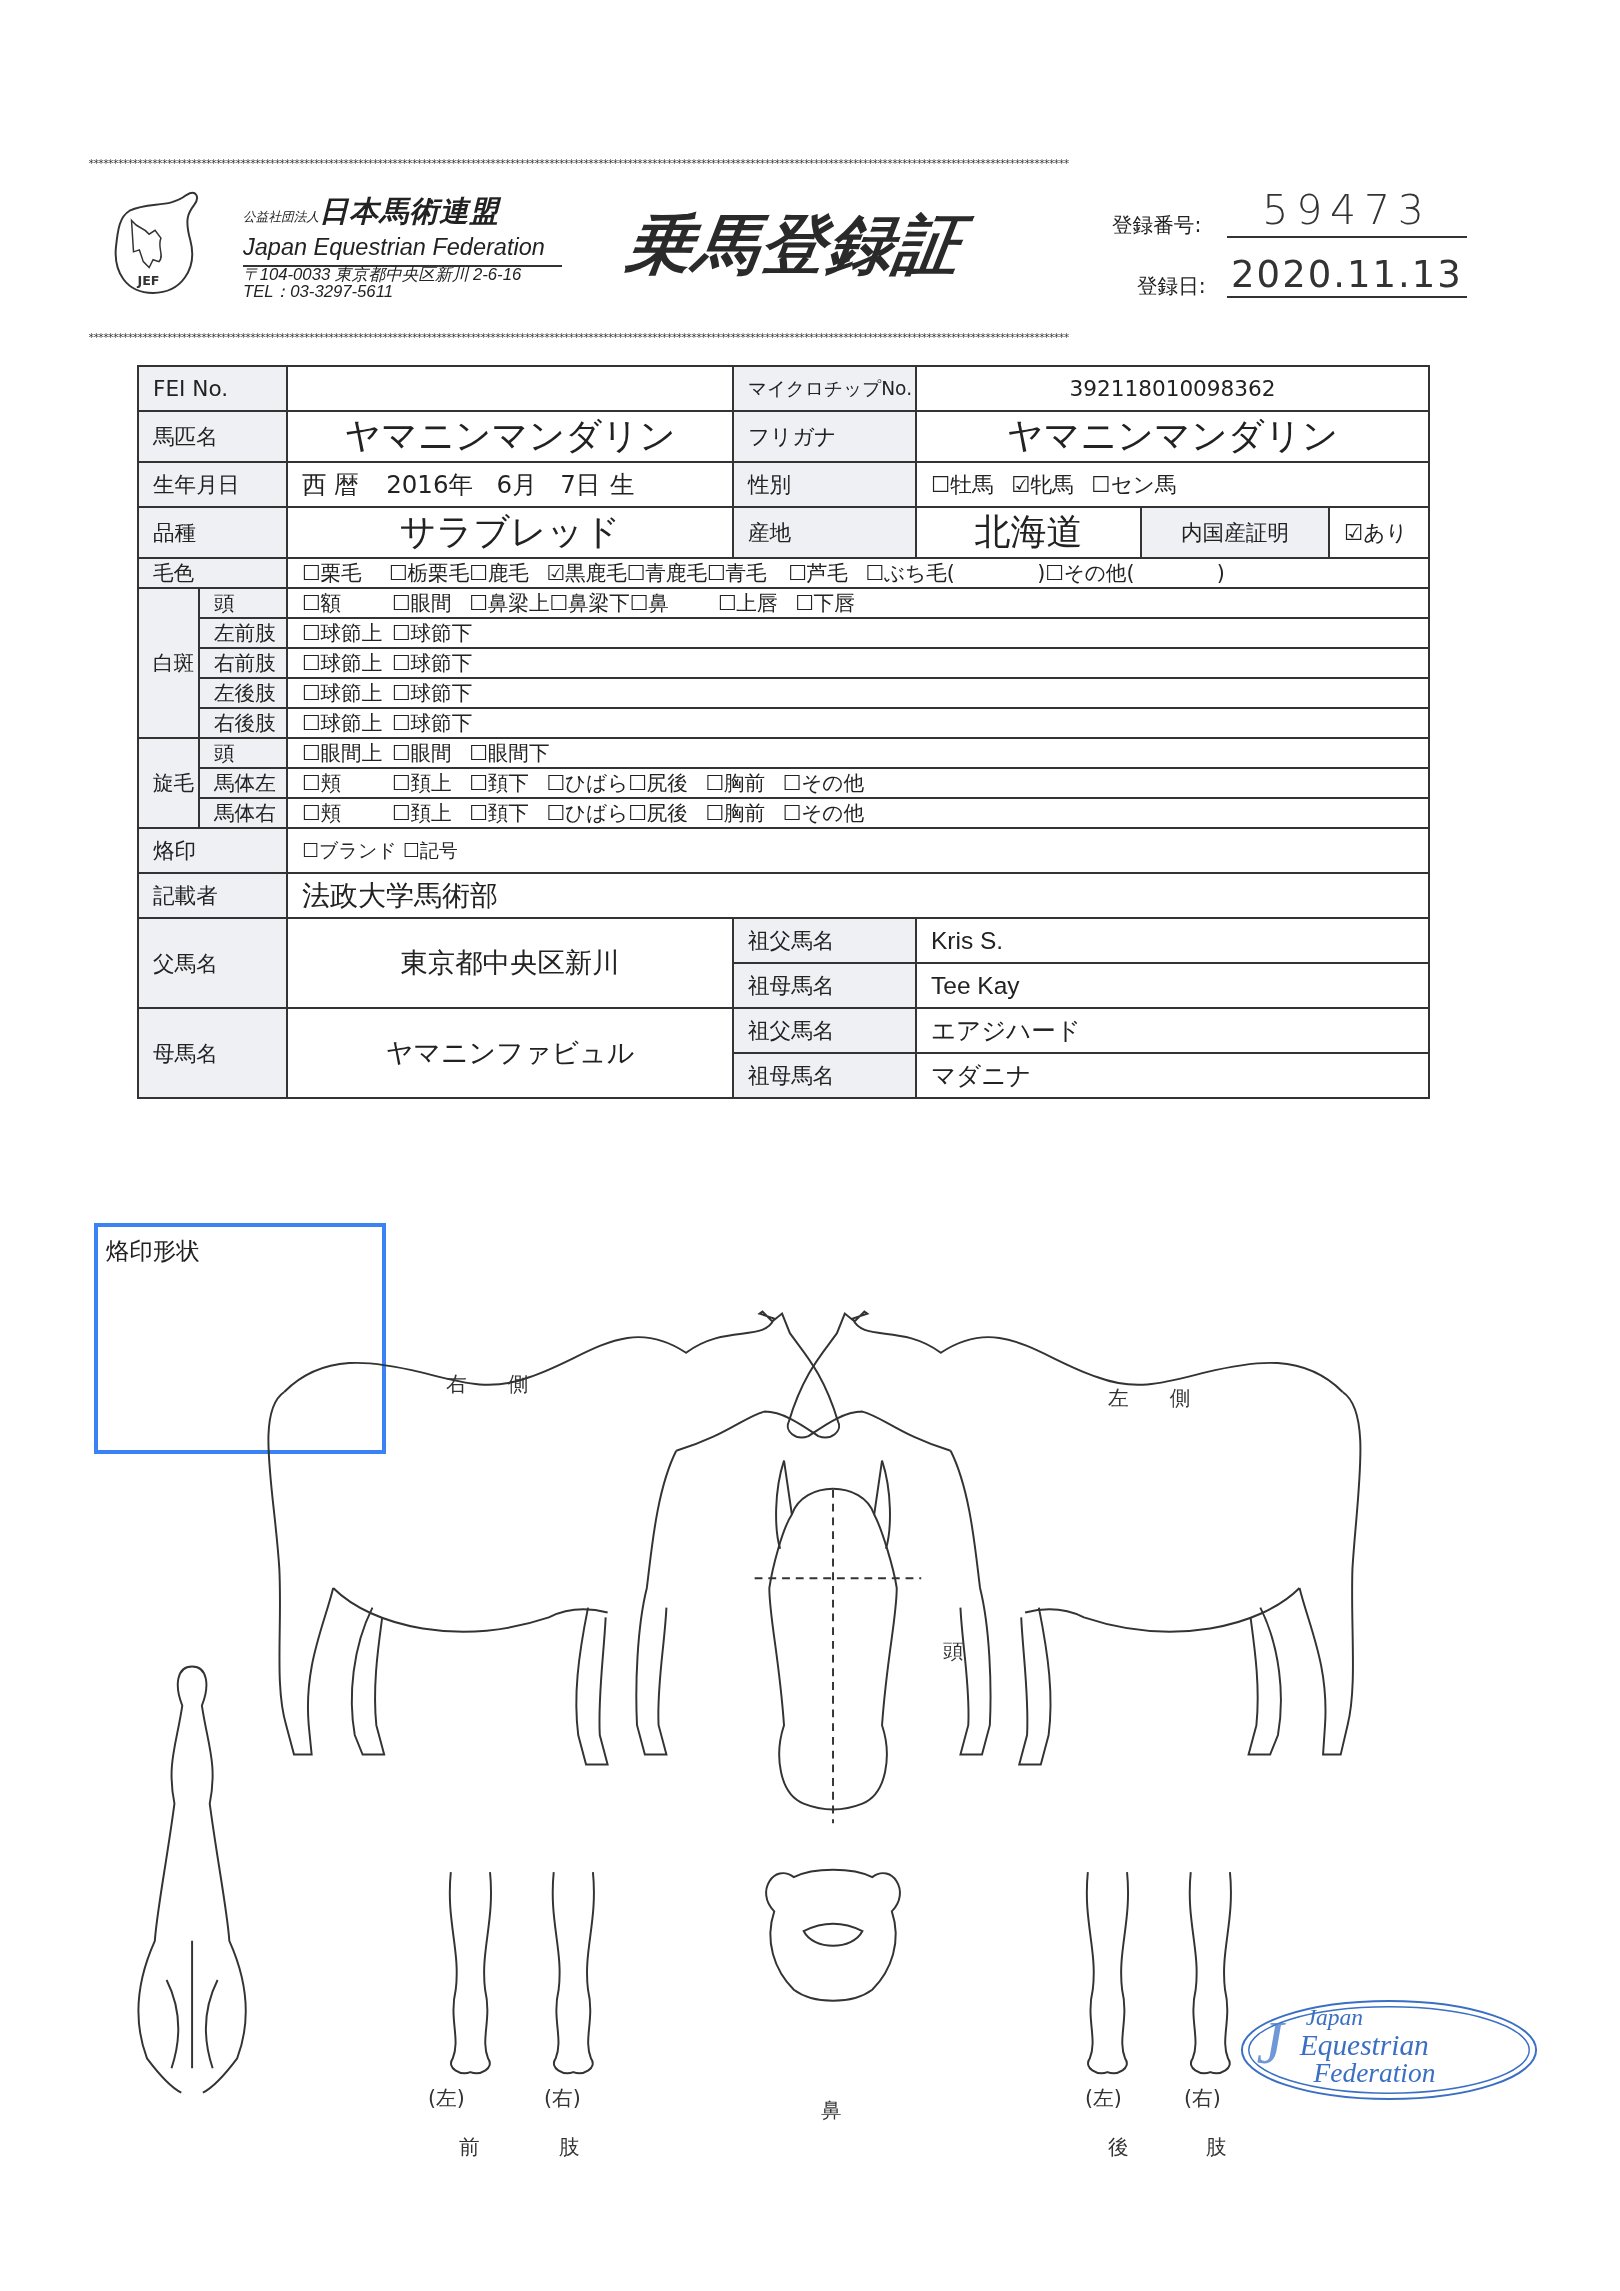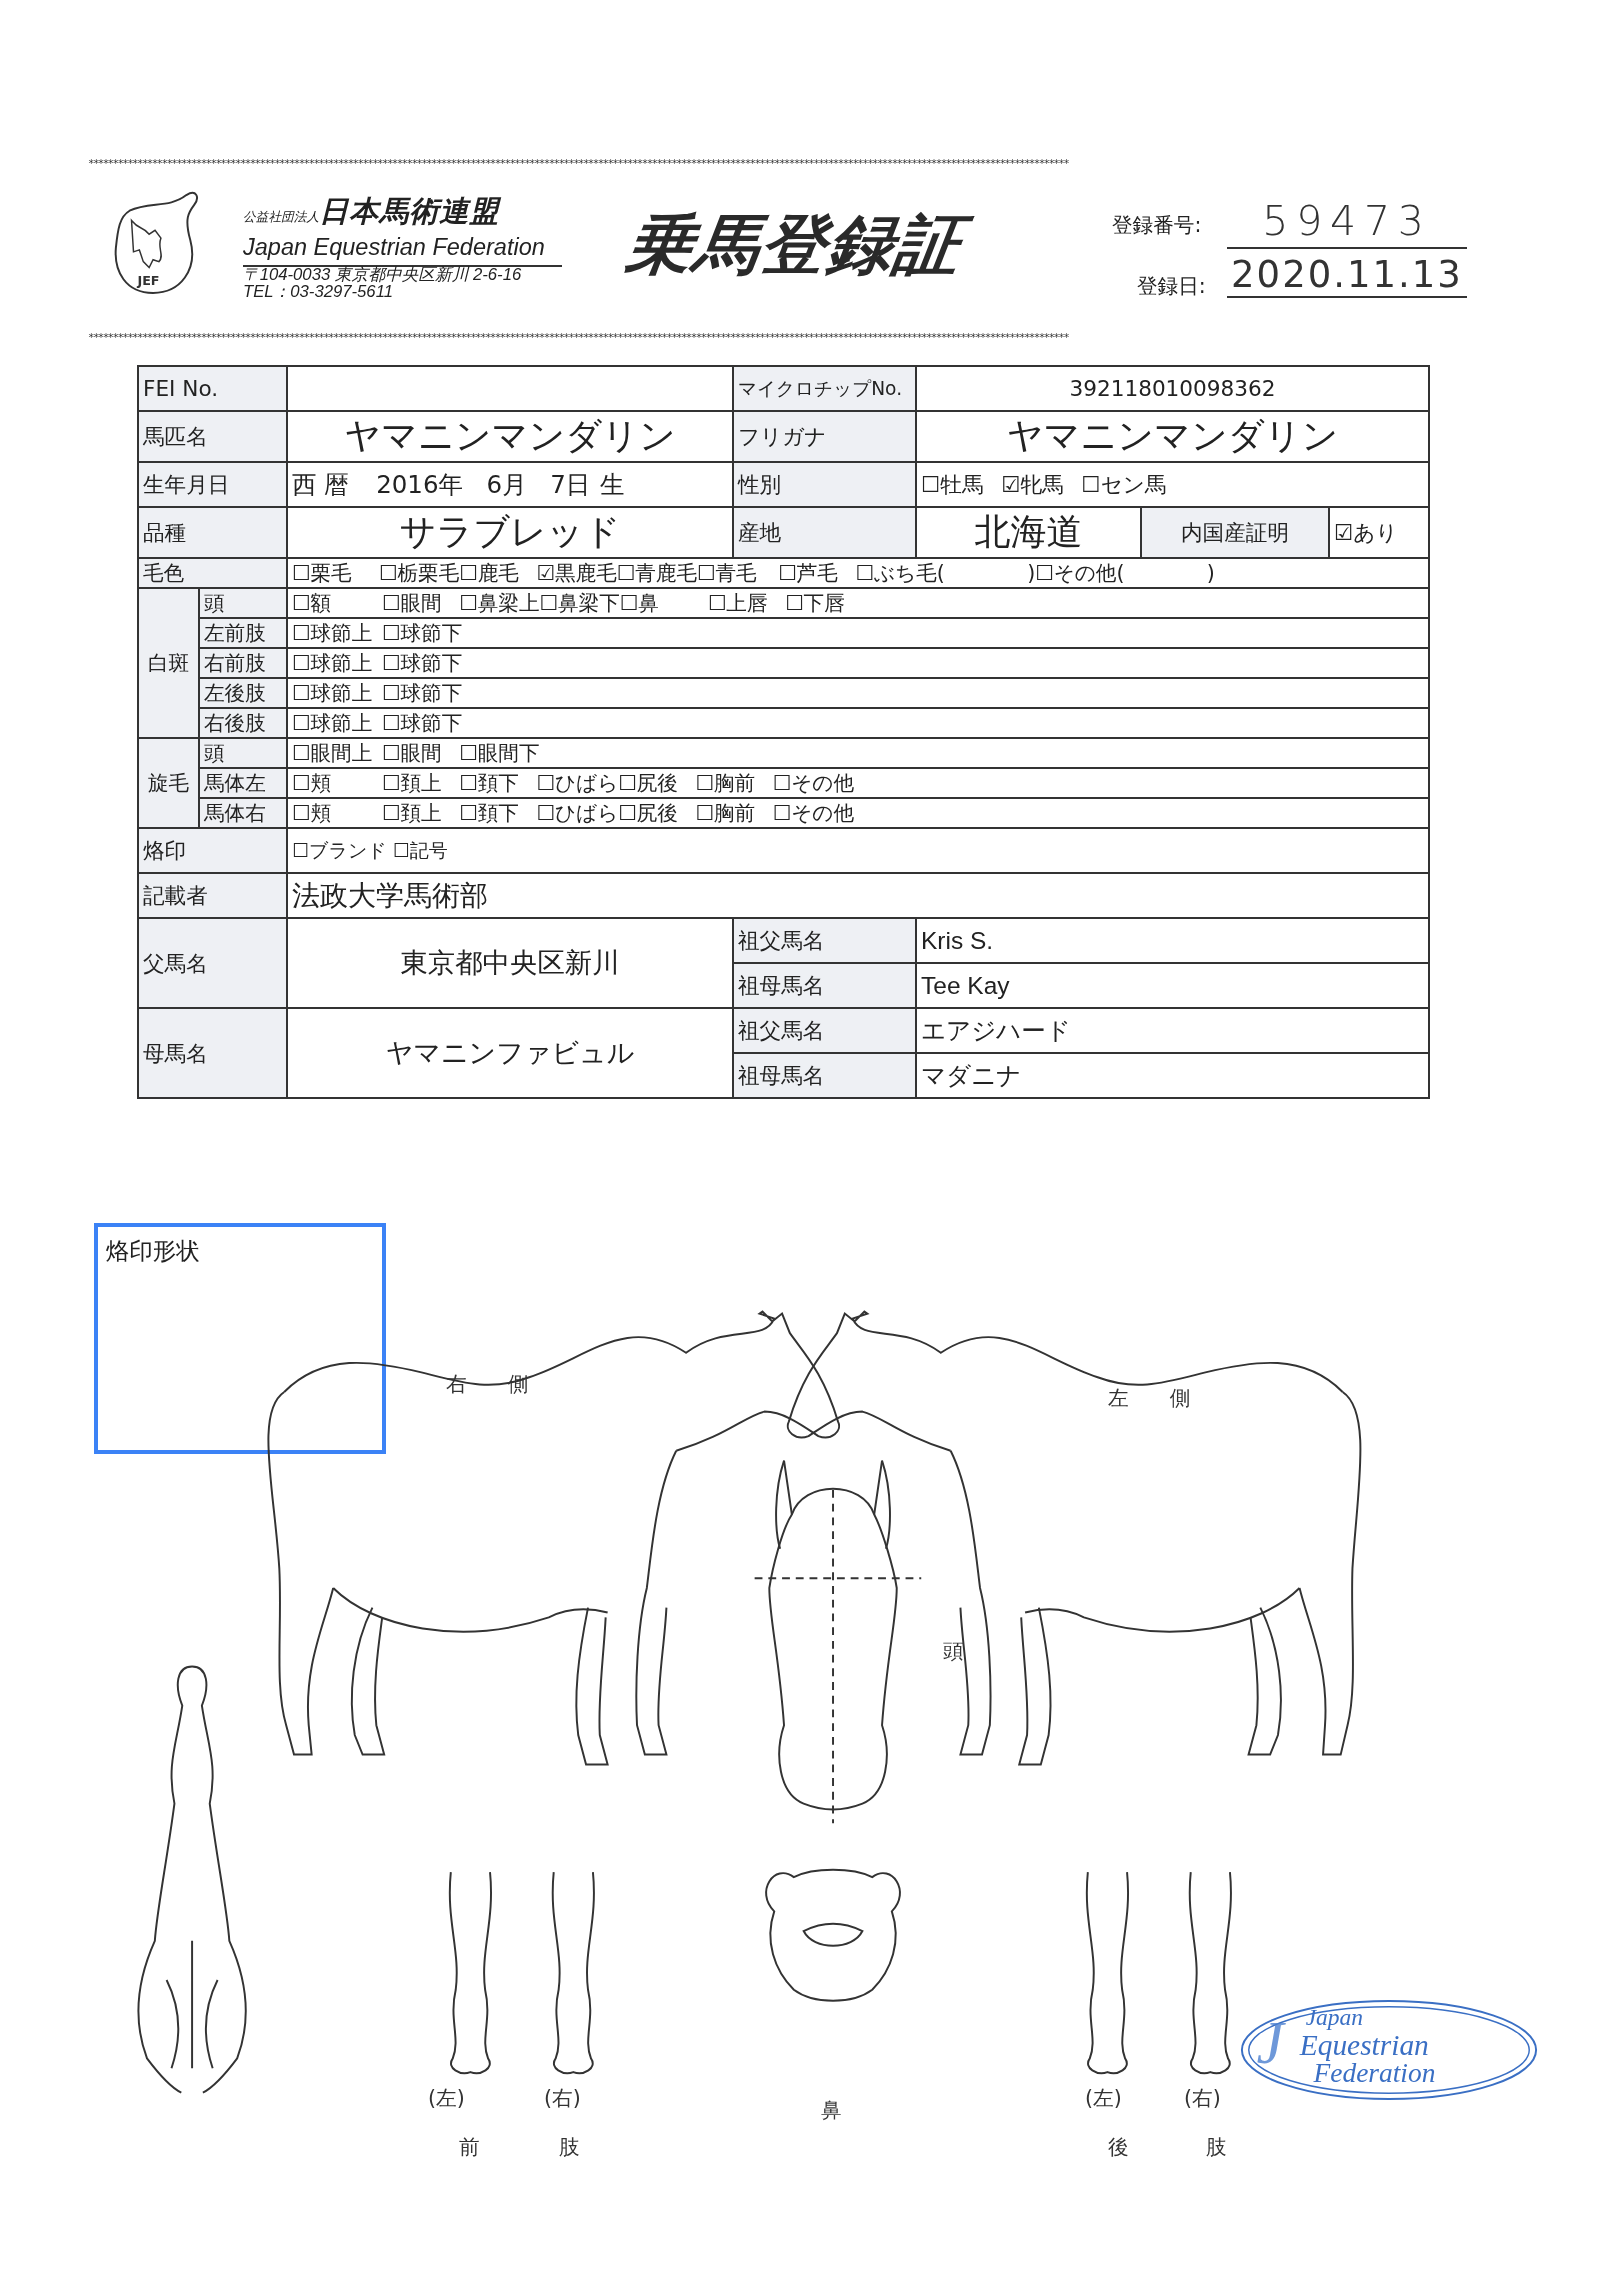--- a/index.html
+++ b/index.html
@@ -6,25 +6,25 @@
   body{width:1620px;height:2292px;position:relative;overflow:hidden;font-family:"DejaVu Sans",sans-serif;color:#222;}
   .stars{position:absolute;left:88px;width:1411px;height:13.7px;overflow:hidden;white-space:nowrap;font-family:"DejaVu Sans Mono",monospace;font-size:10.8px;letter-spacing:-1.6px;color:#333;line-height:13.7px;}
   .logo{position:absolute;left:110px;top:191px;width:93px;height:108px;}
   .org{position:absolute;left:243px;top:192px;}
   .org .l1{font-size:12.7px;font-style:italic;font-weight:normal;}
   .org .l1 b{font-size:29px;font-style:italic;letter-spacing:1px;}
   .org .l2{font-family:"Liberation Sans",sans-serif;font-style:italic;font-size:23.5px;margin-top:2px;padding-bottom:3.9px;border-bottom:2px solid #333;width:319px;}
   .org .l3,.org .l4{font-family:"Liberation Sans",sans-serif;font-style:italic;font-size:16.7px;line-height:16.7px;}
   .title{position:absolute;left:627px;top:201px;font-size:65px;font-weight:bold;font-style:italic;letter-spacing:2px;transform:skewX(-8deg);color:#2a2a2a;}
   .regno-lbl{position:absolute;left:1112px;top:211px;font-size:20.6px;}
-  .regno{position:absolute;left:1227px;top:186px;width:240px;border-bottom:2px solid #333;text-align:center;font-family:"DejaVu Sans",sans-serif;font-size:41px;font-weight:300;letter-spacing:7.8px;color:#333;padding-bottom:2px;margin-top:11px;}
+  .regno{position:absolute;left:1227px;top:186px;width:240px;border-bottom:2px solid #333;text-align:center;font-family:"DejaVu Sans",sans-serif;font-size:41px;font-weight:300;letter-spacing:7.8px;color:#333;padding-bottom:2px;}
   .regdate-lbl{position:absolute;left:1137px;top:272px;font-size:20.6px;}
   .regdate{position:absolute;left:1227px;top:253px;width:240px;border-bottom:2px solid #333;text-align:center;font-family:"DejaVu Sans",sans-serif;font-size:37px;letter-spacing:2px;color:#333;}
   table.form{position:absolute;left:137px;top:365px;border-collapse:collapse;width:1292px;table-layout:fixed;}
-  table.form td{border:2px solid #333;padding:0 4px;font-size:21.6px;height:43px;vertical-align:middle;white-space:nowrap;overflow:hidden;}
+  table.form td{border:2px solid #333;padding:0 14px;font-size:21.6px;height:43px;vertical-align:middle;white-space:nowrap;overflow:hidden;}
   table.form td.lbl{background:#eef0f4;}
   table.form td.c{text-align:center;}
   table.form td.big{font-size:36px;}
   table.form tr.sm td{height:27.4px;font-size:20.6px;}
   .chk{display:inline-block;}
   .gap{display:inline-block;}
   .brandbox{position:absolute;left:94px;top:1223px;width:284px;height:223px;border:4px solid #3b82f6;}
   .brandbox span{position:absolute;left:7.8px;top:7.8px;font-size:23.5px;}
   .lbl-txt{position:absolute;font-size:20.6px;color:#333;}
   svg.draw{position:absolute;left:0;top:0;}

